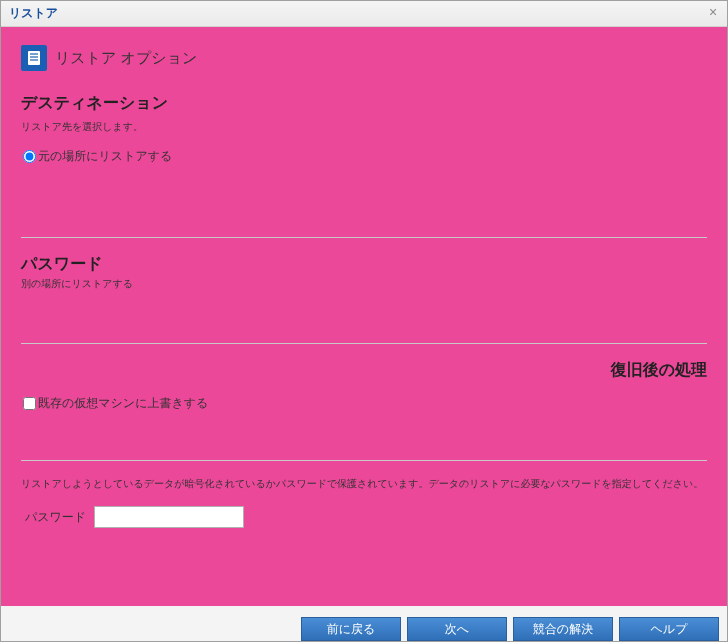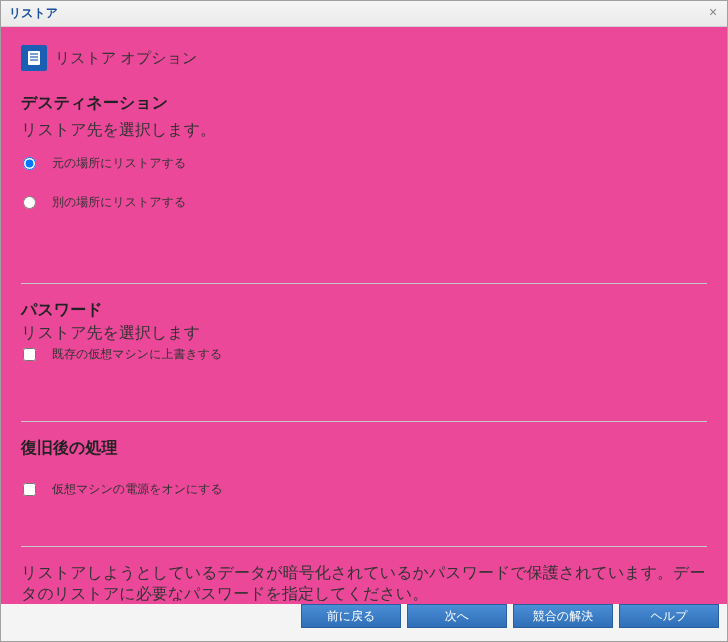--- a/index.html
+++ b/index.html
@@ -71,28 +71,28 @@
       font-size: 15px;
       color: #333;
     }
     .section-title {
       font-weight: bold;
       font-size: 16px;
       color: #222;
       margin-bottom: 6px;
     }
     .section-sub {
-      font-size: 16px;
+      font-size: 10px;
       color: #333;
       margin-bottom: 14px;
     }
     .radio-row, .check-row {
       display: flex;
       align-items: center;
-      gap: 16px;
+      gap: 2px;
       margin-bottom: 22px;
       font-size: 12px;
       color: #333;
       margin-left: 2px;
     }
     .radio-row input, .check-row input {
       width: 13px;
       height: 13px;
     }
     .check-row { margin-bottom: 8px; }
@@ -115,25 +115,25 @@
     }
     .pw-input {
       width: 150px;
       height: 22px;
       border: 1px solid #b0b0b0;
       padding: 2px 4px;
       font-size: 12px;
     }
     .footer {
       height: 40px;
-      border-top: 3px solid #ec4899;
+      border-top: 5px solid #ec4899;
       background: #f4f4f4;
       display: flex;
       justify-content: flex-end;
-      align-items: flex-start;
+      align-items: flex-end;
       padding: 0 8px;
       gap: 6px;
     }
     .btn {
       width: 100px;
       height: 24px;
       background: linear-gradient(#4a8ed6, #2f6fb8);
       color: #fff;
       border: 1px solid #2a5f9e;
       font-size: 12px;
@@ -168,46 +168,38 @@
 
     <div>
       <div class="section-title">デスティネーション</div>
       <div class="section-sub">リストア先を選択します。</div>
 
       <label class="radio-row">
         <input type="radio" name="dest" checked="" style="">
         <span>元の場所にリストアする</span>
       </label>
 
-      <label class="radio-row">
-        <input type="radio" name="dest" style="">
-        <span>別の場所にリストアする</span>
-      </label>
     </div>
 
     <div class="spacer-block"></div>
     <hr class="divider">
 
     <div>
       <div class="section-title tight">パスワード</div>
-      <div class="section-sub tight">リストア先を選択します</div>
+      <div class="section-sub tight">別の場所にリストアする</div>
+    </div>
+
+    <div class="spacer-block"></div>
+    <hr class="divider">
+
+    <div>
+      <div class="section-title" style="margin-bottom:14px;text-align:right;">復旧後の処理</div>
       <label class="check-row">
         <input type="checkbox" style="">
         <span>既存の仮想マシンに上書きする</span>
-      </label>
-    </div>
-
-    <div class="spacer-block"></div>
-    <hr class="divider">
-
-    <div>
-      <div class="section-title" style="margin-bottom:22px;">復旧後の処理</div>
-      <label class="check-row">
-        <input type="checkbox" style="">
-        <span>仮想マシンの電源をオンにする</span>
       </label>
     </div>
 
     <div style="height:30px;"></div>
     <hr class="divider">
 
     <div>
       <div class="section-sub" style="margin-bottom:15px;">リストアしようとしているデータが暗号化されているかパスワードで保護されています。データのリストアに必要なパスワードを指定してください。</div>
       <div class="pw-row">
         <span class="pw-label">パスワード</span>

